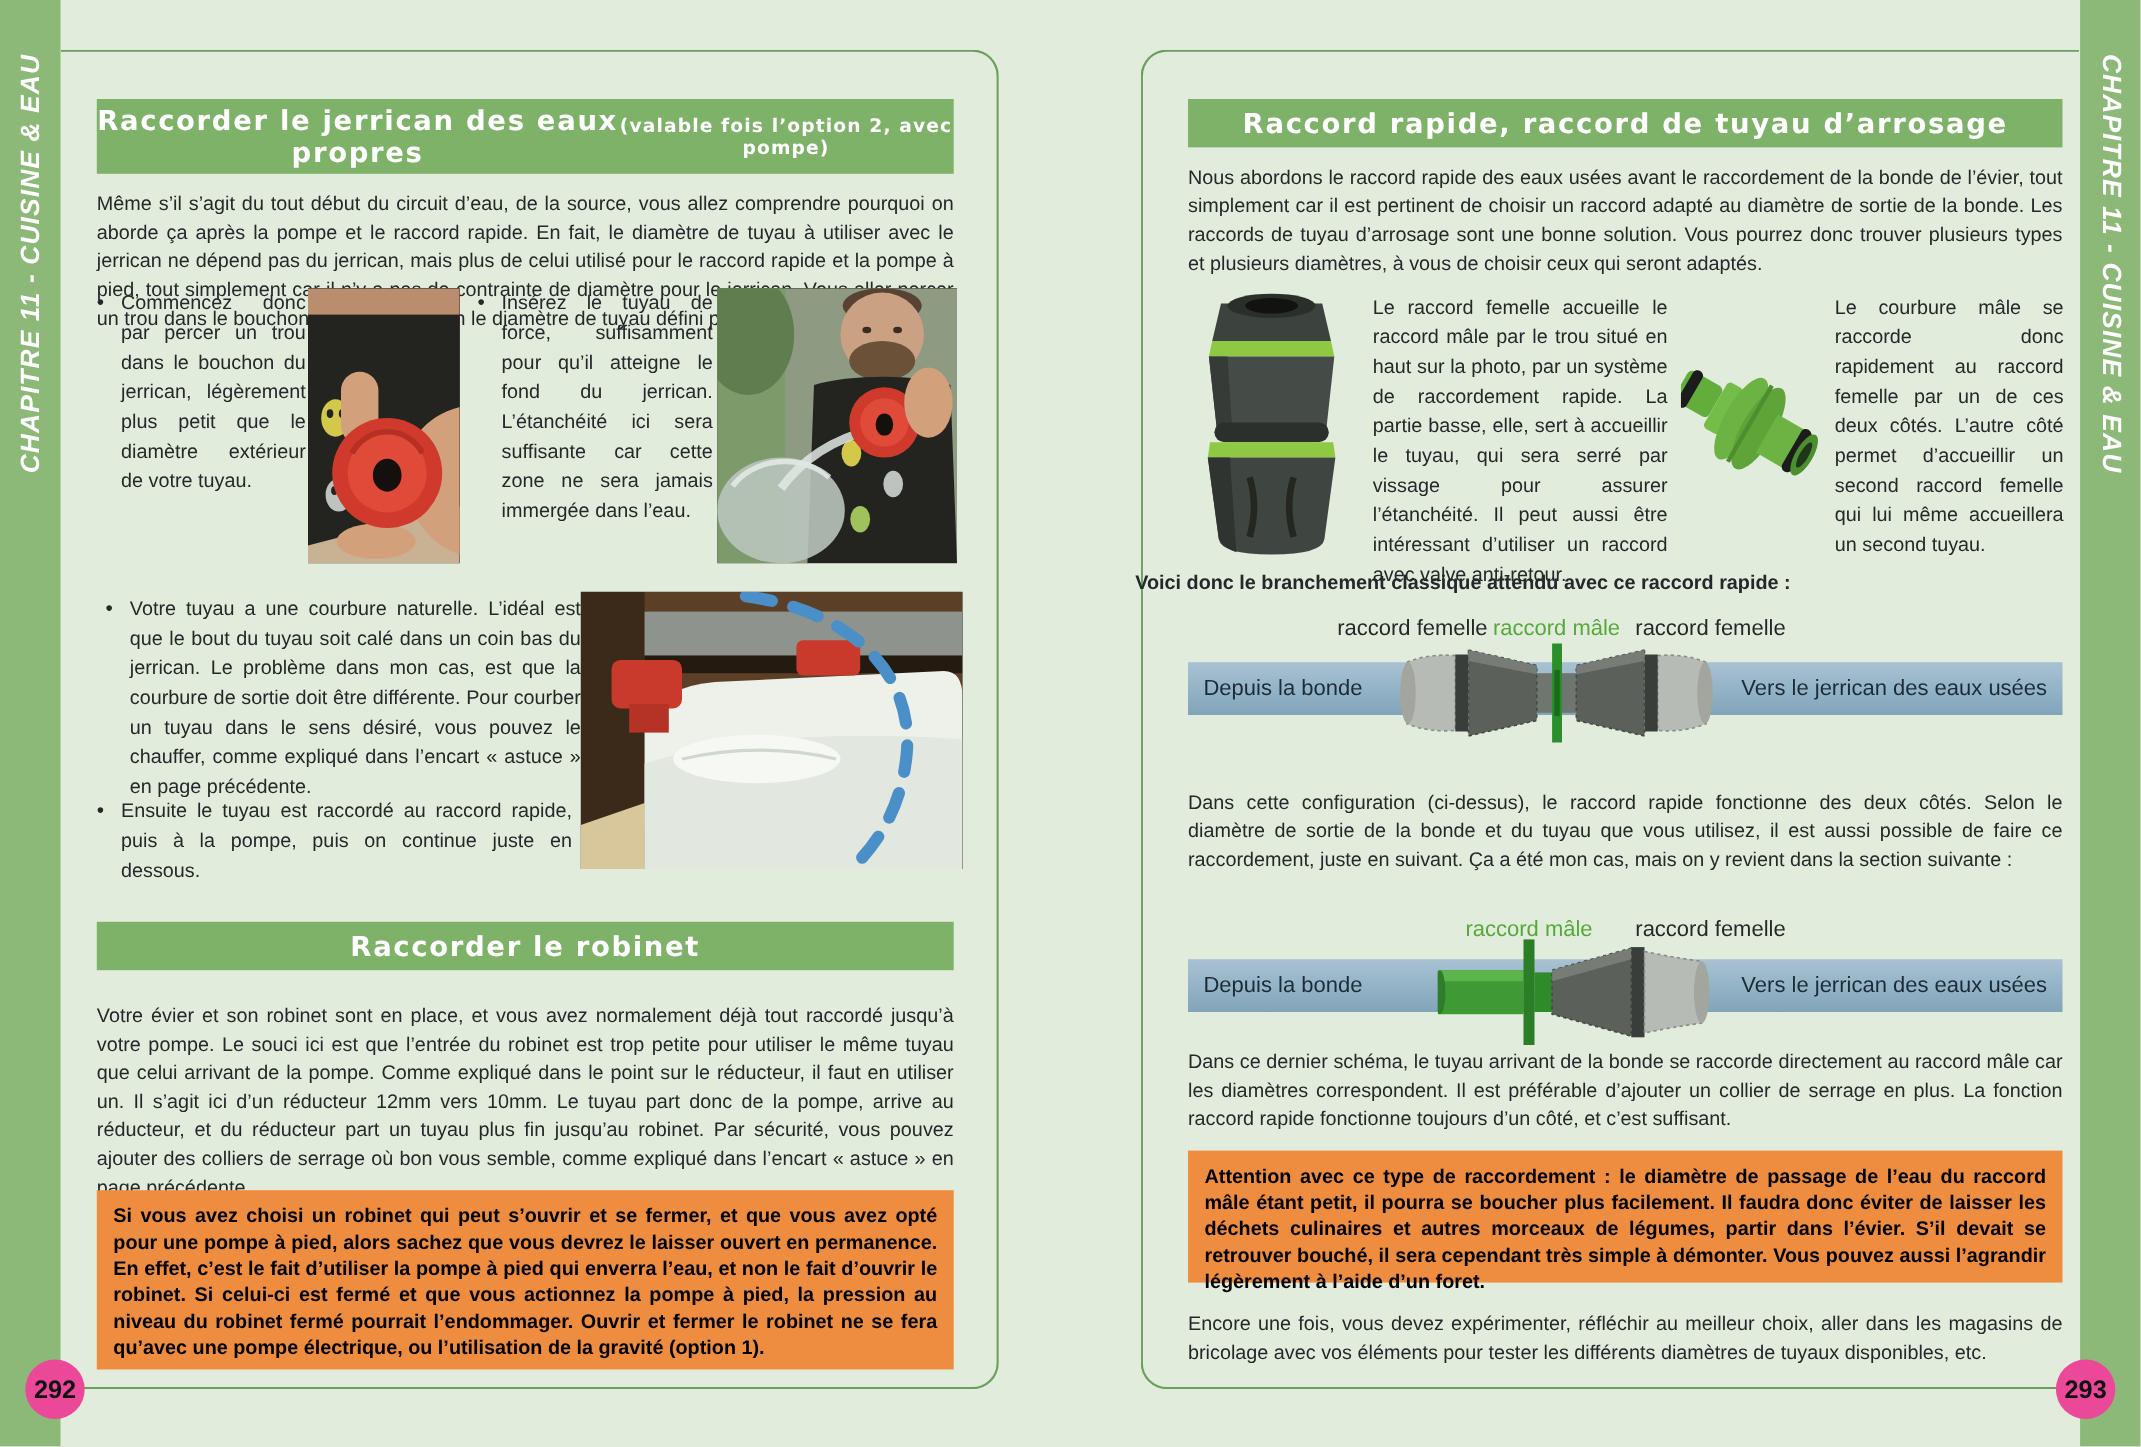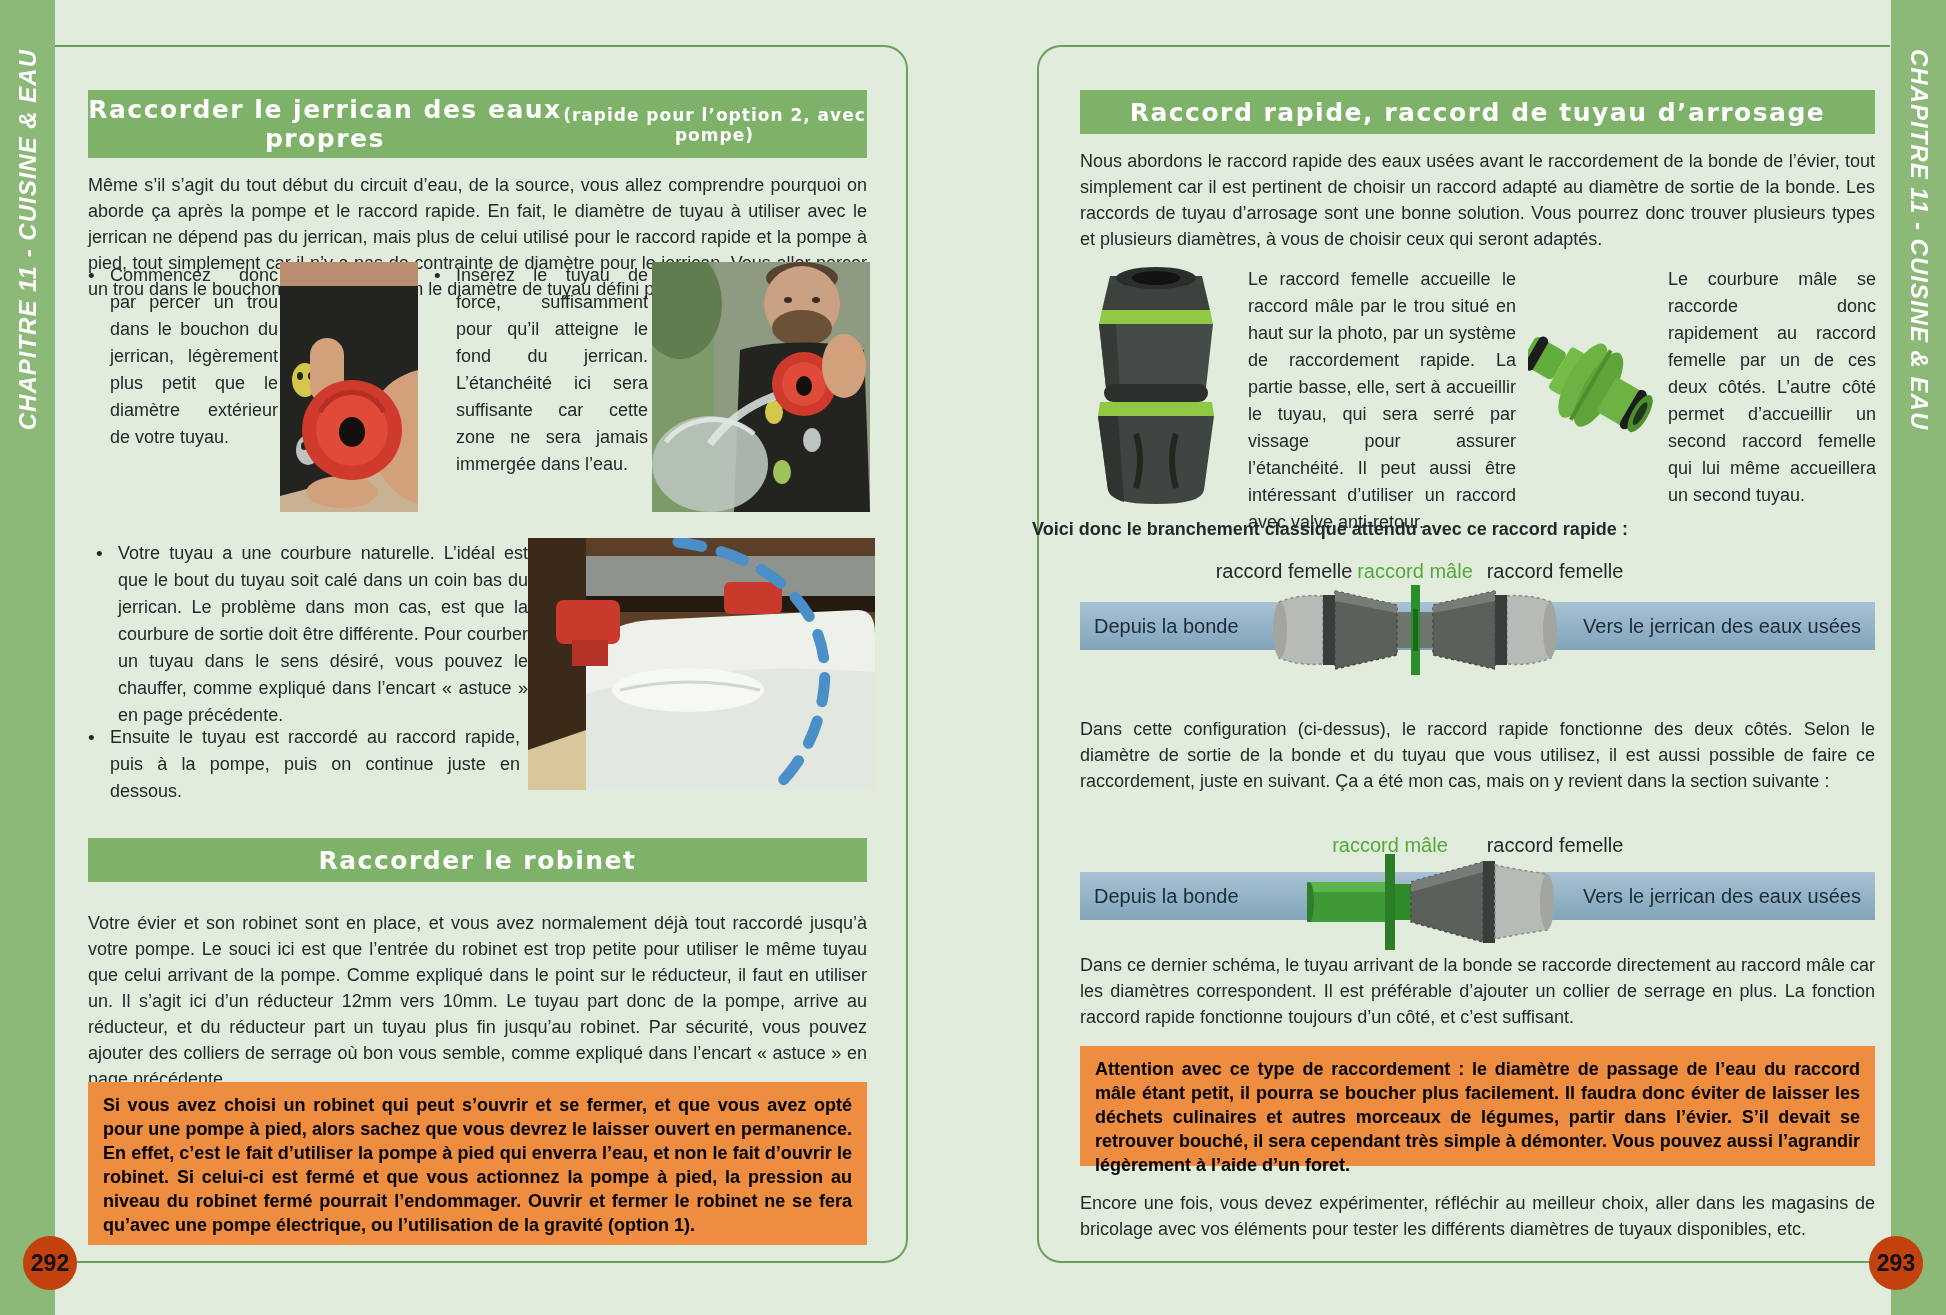--- a/index.html
+++ b/index.html
@@ -10,21 +10,21 @@
   body{background:var(--bg);font-family:"Liberation Sans",sans-serif;}
   .spread{position:relative;width:1946px;height:1315px;background:var(--bg);overflow:hidden;}
   .abs{position:absolute;}
   .strip{top:0;width:55px;height:1315px;background:var(--green-strip);}
   .chapter-tab{width:55px;height:420px;top:30px;display:flex;align-items:center;justify-content:center;}
   .chapter-tab span{writing-mode:vertical-rl;font-weight:bold;font-style:italic;font-size:24px;color:#fff;letter-spacing:1px;white-space:nowrap;}
   .chapter-tab.left span{transform:rotate(180deg);}
   .frame{top:45px;width:853px;height:1218px;border:2px solid var(--green-border);box-sizing:border-box;background:transparent;}
   .frame.left{left:55px;border-left:none;border-radius:0 24px 24px 0;}
   .frame.right{left:1037px;border-right:none;border-radius:24px 0 0 24px;}
-  .page-circle{width:54px;height:54px;border-radius:50%;background:#c2410c;display:flex;align-items:center;justify-content:center;font-weight:bold;font-size:23px;color:#111;z-index:5;}
+  .page-circle{width:54px;height:54px;border-radius:50%;background:#ec4899;display:flex;align-items:center;justify-content:center;font-weight:bold;font-size:23px;color:#111;z-index:5;}
   .banner{background:var(--green-banner);color:#fff;display:flex;flex-direction:row;align-items:center;justify-content:center;text-align:center;}
   .banner .t1{font-family:"DejaVu Sans",sans-serif;font-weight:bold;font-size:25px;letter-spacing:1.5px;}
   .banner .t2{font-family:"DejaVu Sans",sans-serif;font-weight:bold;font-size:17px;letter-spacing:1px;margin-top:2px;}
   .body-text{font-size:18px;line-height:26px;color:var(--text-dark);text-align:justify;}
   .bullet{display:flex;gap:12px;font-size:18px;line-height:27px;color:var(--text-dark);}
   .bullet .dot{flex:0 0 10px;}
   .bullet .dot::before{content:"\2022";font-size:19px;}
   .bullet p{margin:0;text-align:justify;}
   .warning{background:var(--orange-box);color:#000000;font-weight:bold;font-size:18px;line-height:24px;text-align:justify;padding:11px 15px;box-sizing:border-box;}
   .photo{overflow:hidden;background:#222;}
@@ -47,21 +47,21 @@
   </div>
   <div class="abs chapter-tab" style="left:1891px;">
     <span>CHAPITRE 11 - CUISINE &amp; EAU</span>
   </div>
 
   <div class="abs frame left"></div>
   <div class="abs frame right"></div>
 
   <div class="abs banner" style="left:88px;top:90px;width:779px;height:68px;">
     <span class="t1">Raccorder le jerrican des eaux propres</span>
-    <span class="t2">(rapide pour l’option 2, avec pompe)</span>
+    <span class="t2">(valable fois l’option 2, avec pompe)</span>
   </div>
 
   <p class="abs body-text" style="left:88px;top:172px;width:779px;margin:0;">Même s’il s’agit du tout début du circuit d’eau, de la source, vous allez comprendre pourquoi on aborde ça après la pompe et le raccord rapide. En fait, le diamètre de tuyau à utiliser avec le jerrican ne dépend pas du jerrican, mais plus de celui utilisé pour le raccord rapide et la pompe à pied, tout simplement car il n’y a pas de contrainte de diamètre pour le jerrican. Vous aller percer un trou dans le bouchon du jerrican, selon le diamètre de tuyau défini précédemment.</p>
 
   <div class="abs bullet" style="left:88px;top:262px;width:190px;">
     <span class="dot"></span>
     <p>Commencez donc par percer un trou dans le bouchon du jerrican, légèrement plus petit que le diamètre extérieur de votre tuyau.</p>
   </div>
 
   <div class="abs photo" style="left:280px;top:262px;width:138px;height:250px;">

